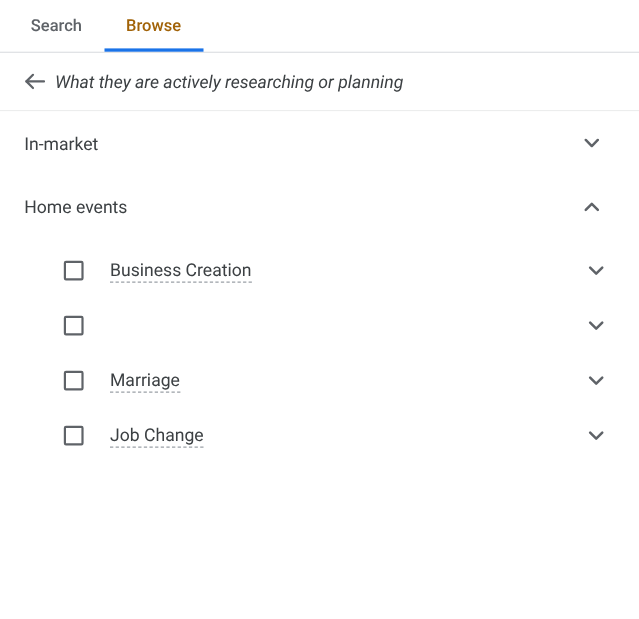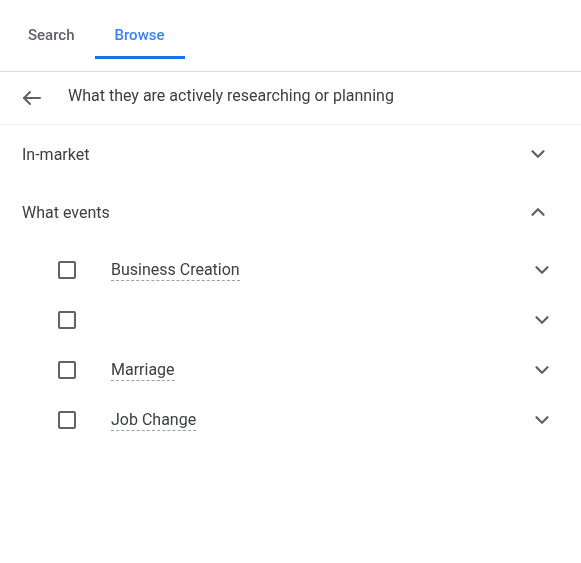--- a/index.html
+++ b/index.html
@@ -9,40 +9,42 @@
     }
     body {
       font-family: "Google Sans", Roboto, Arial, sans-serif;
       background: #fff;
       width: 581px;
       color: #3c4043;
     }
     .tabs {
       display: flex;
       border-bottom: 1px solid #dadce0;
-      padding: 12px 8px;
+      padding: 0 8px;
     }
     .tab {
       padding: 14px 20px 12px 20px;
       font-size: 15px;
       color: #5f6368;
       cursor: pointer;
       border-bottom: 3px solid transparent;
       font-weight: 500;
     }
     .tab.active {
-      color: #3b82f6;
+      color: #a16207;
       border-bottom: 3px solid #1a73e8;
       text-align: right;
     }
     .header-row {
       display: flex;
+      align-items: center;
       padding: 14px 20px 14px 20px;
       border-bottom: 1px solid #eceded;
-      gap: 24px;
+      gap: 6px;
+      font-style: italic;
     }
     .back-arrow {
       color: #5f6368;
       cursor: pointer;
       display: flex;
       align-items: center;
     }
     .header-title {
       font-size: 16px;
       color: #3c4043;
@@ -63,21 +65,21 @@
       display: flex;
       align-items: center;
     }
     .items {
       padding: 4px 0;
     }
     .item-row {
       display: flex;
       align-items: center;
       padding: 14px 28px 14px 58px;
-      gap: 35px;
+      gap: 24px;
     }
     .checkbox {
       width: 18px;
       height: 18px;
       border: 2px solid #5f6368;
       border-radius: 2px;
       flex-shrink: 0;
       cursor: pointer;
     }
     .item-label {
@@ -113,21 +115,21 @@
 <div class="category-row">
   <span class="category-label">In-market</span>
   <span class="chevron">
     <svg width="22" height="22" viewBox="0 0 24 24" fill="none" stroke="currentColor" stroke-width="2.5" stroke-linecap="round" stroke-linejoin="round">
       <polyline points="6 9 12 15 18 9"></polyline>
     </svg>
   </span>
 </div>
 
 <div class="category-row">
-  <span class="category-label">What events</span>
+  <span class="category-label">Home events</span>
   <span class="chevron">
     <svg width="22" height="22" viewBox="0 0 24 24" fill="none" stroke="currentColor" stroke-width="2.5" stroke-linecap="round" stroke-linejoin="round">
       <polyline points="6 15 12 9 18 15"></polyline>
     </svg>
   </span>
 </div>
 
 <div class="items">
   <div class="item-row">
     <div class="checkbox"></div>

